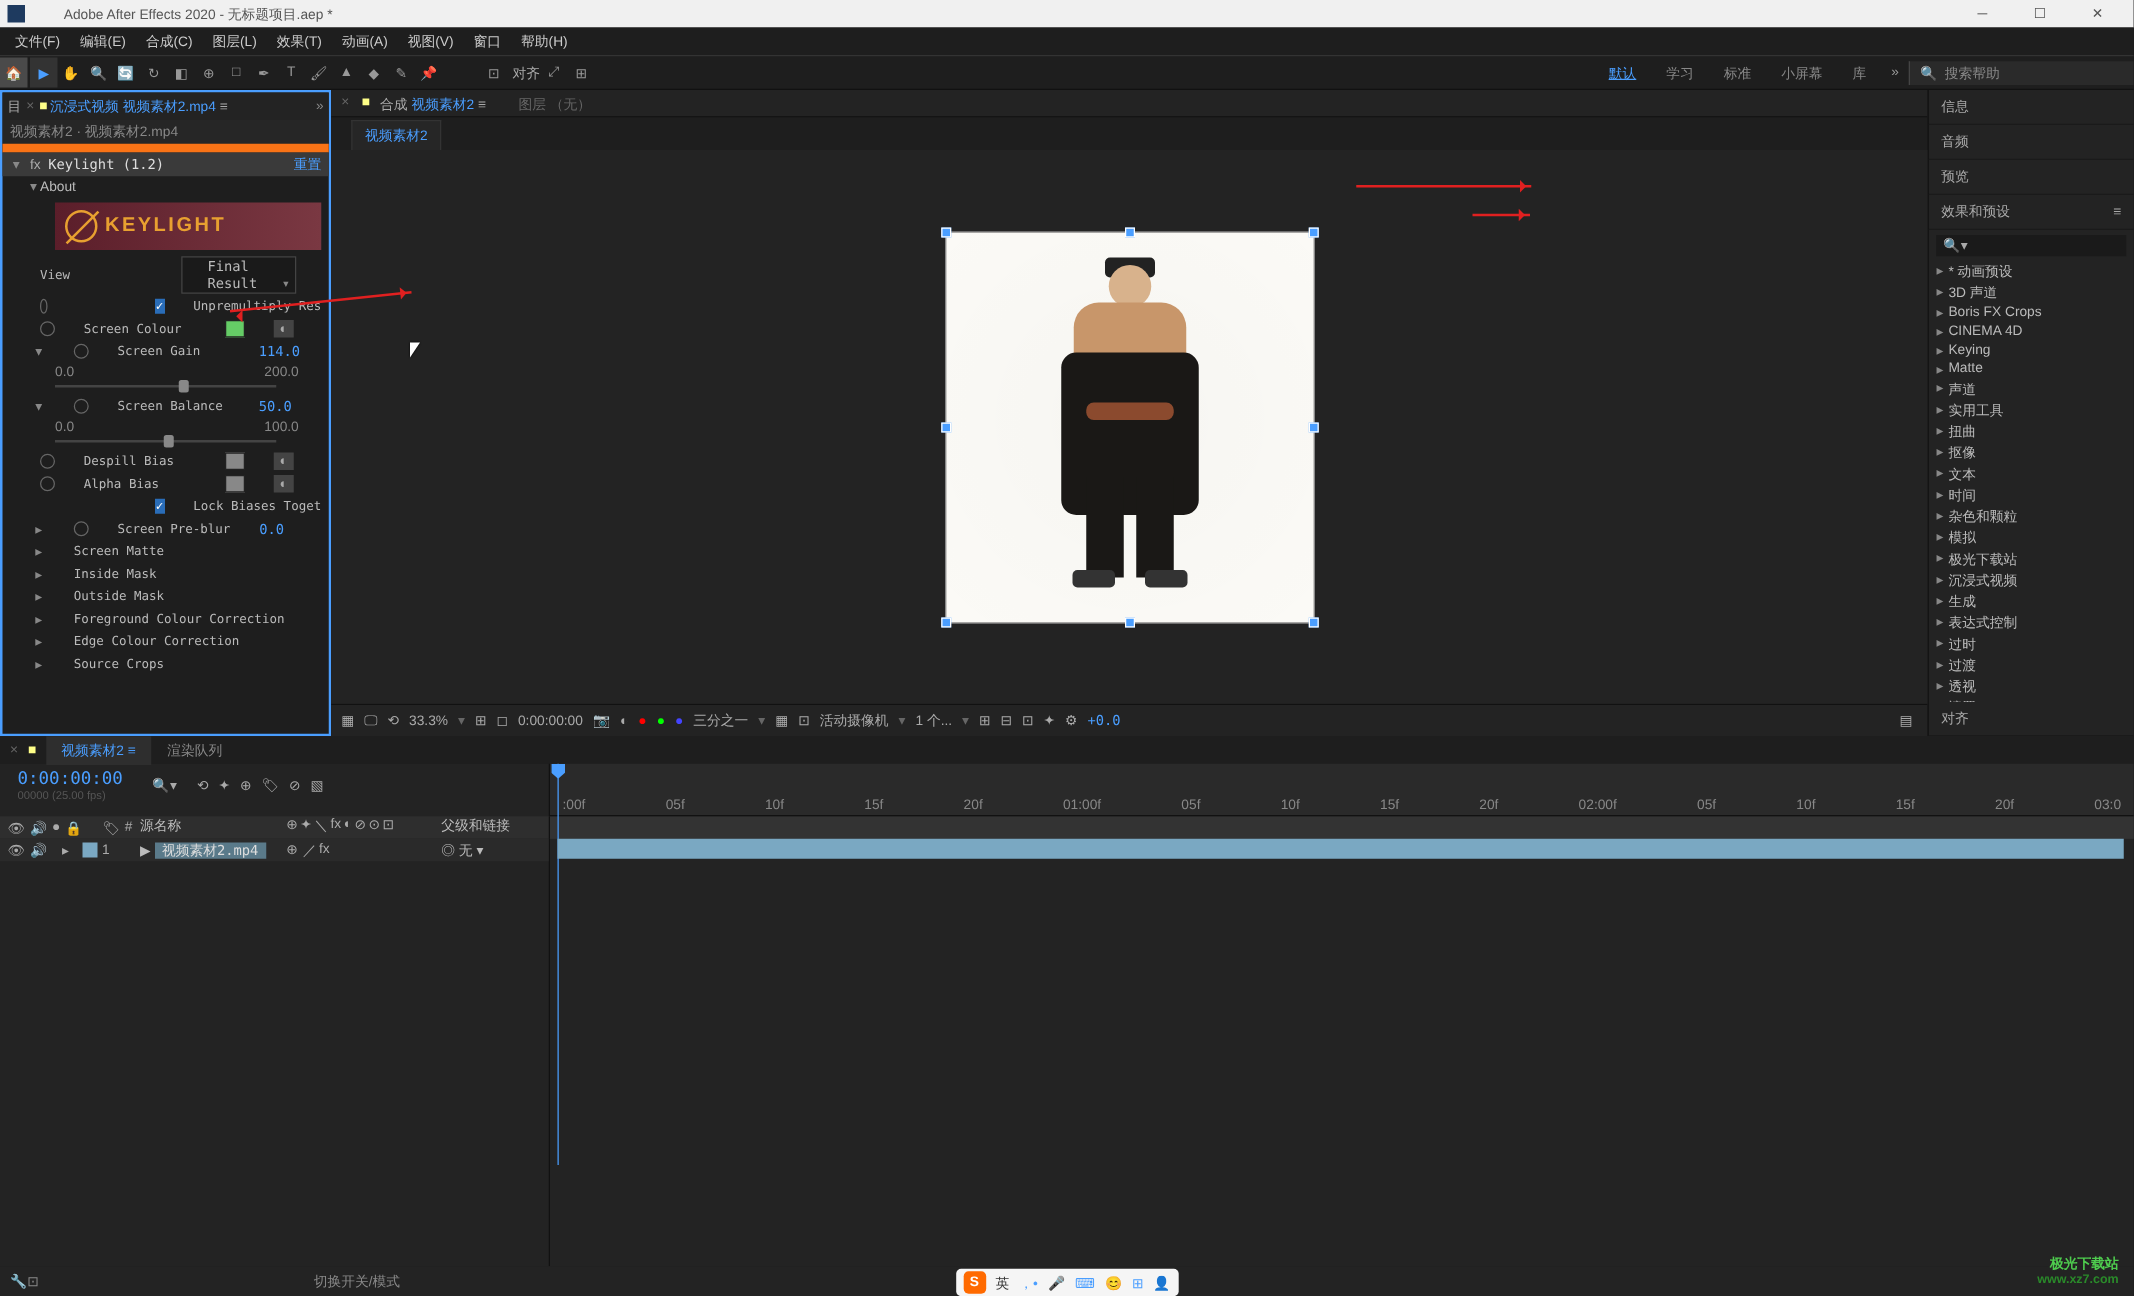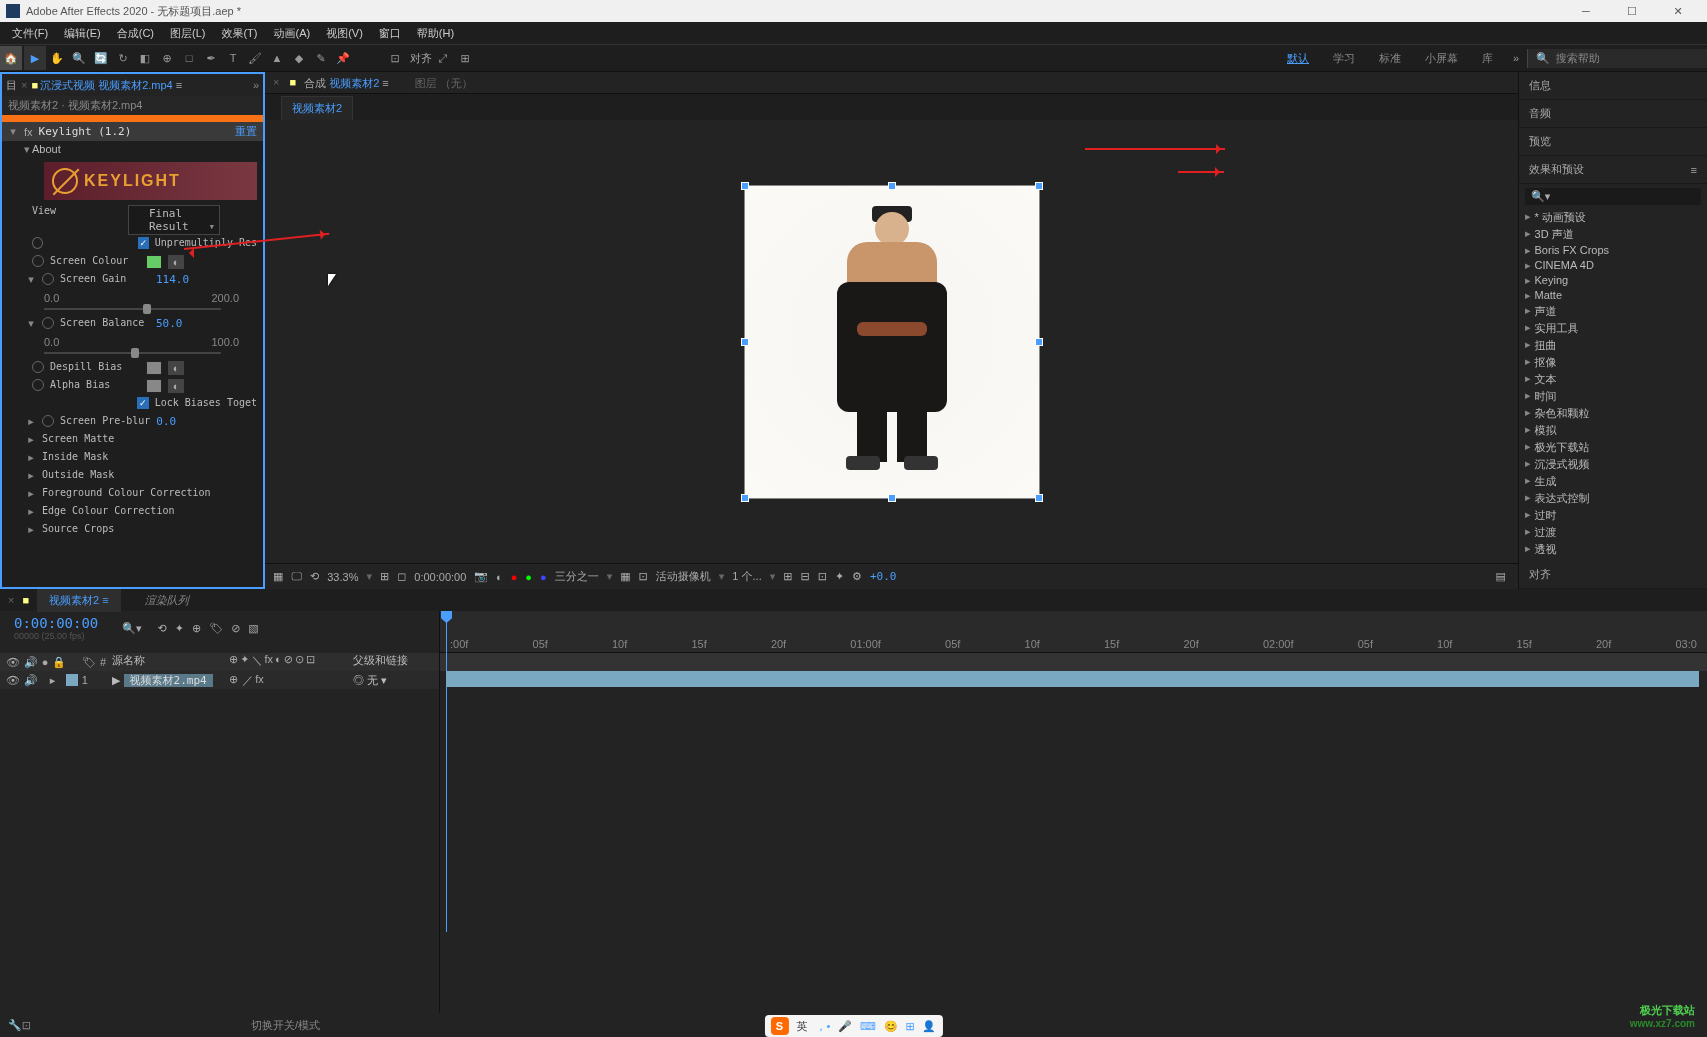--- a/index.html
+++ b/index.html
@@ -1,17 +1,17 @@
 <!DOCTYPE html>
 <html><head>
 <meta charset="utf-8">
 <style>
 * { margin: 0; padding: 0; box-sizing: border-box; font-family: "Microsoft YaHei", sans-serif; font-size: 11px; }
 body { background: #1e1e1e; color: #aaa; width: 1707px; height: 1037px; overflow: hidden; position: relative; }
-.titlebar { background: #f0f0f0; height: 22px; display: flex; align-items: center; padding: 0 6px; color: #000; }
+.titlebar { background: #f0f0f0; height: 22px; display: flex; align-items: center; padding: 0 6px; color: #000; gap: 25px; }
 .titlebar .ae-icon { width: 14px; height: 14px; background: #1e3a5f; margin-right: 6px; }
 .titlebar .title { flex: 1; color: #555; }
 .win-btns { display: flex; }
 .win-btn { width: 46px; height: 22px; text-align: center; color: #555; line-height: 22px; }
 .menubar { background: #1e1e1e; height: 22px; display: flex; align-items: center; padding-left: 4px; }
 .menu-item { padding: 0 8px; color: #ccc; }
 .toolbar { background: #1e1e1e; height: 28px; display: flex; align-items: center; border-top: 1px solid #333; border-bottom: 1px solid #111; }
 .tool-btn { width: 22px; height: 24px; display: flex; align-items: center; justify-content: center; color: #999; }
 .tool-btn.home { background: #4a4a4a; margin-right: 2px; }
 .tool-btn.selected { background: #333; color: #4a9eff; }
@@ -26,21 +26,21 @@
 .tabname-link { color: #4a9eff; }
 .panel-breadcrumb { padding: 2px 6px; background: #262626; color: #888; border-bottom: 7px solid #f97316; }
 .effect-header { background: #3a3a3a; padding: 2px 6px; display: flex; align-items: center; gap: 6px; }
 .effect-name { color: #ddd; font-family: monospace; }
 .reset-link { color: #4a9eff; margin-left: auto; }
 .about-row { padding: 2px 6px; margin-left: 16px; color: #bbb; }
 .keylight-logo { height: 38px; margin: 4px 6px 4px 42px; background: linear-gradient(to right, #5b1e2a, #7a3842); display: flex; align-items: center; padding-left: 8px; gap: 6px; }
 .keylight-logo .circle { width: 26px; height: 26px; border: 2px solid #e8a030; border-radius: 50%; position: relative; }
 .keylight-logo .circle::after { content: ''; position: absolute; width: 2px; height: 36px; background: #e8a030; transform: rotate(45deg); top: -6px; left: 11px; }
 .keylight-logo .text { color: #e8a030; font-size: 16px; font-weight: bold; letter-spacing: 2px; font-family: Arial; }
-.prop-row { display: flex; align-items: flex-start; padding: 1px 6px; gap: 6px; min-height: 18px; }
+.prop-row { display: flex; align-items: center; padding: 1px 6px; gap: 23px; min-height: 18px; }
 .prop-indent { margin-left: 24px; }
 .prop-indent2 { margin-left: 36px; }
 .disclosure { width: 10px; color: #888; text-align: center; }
 .stopwatch { width: 12px; height: 12px; border: 1px solid #666; border-radius: 50%; }
 .prop-label { color: #bbb; flex: 0 0 auto; min-width: 90px; font-family: monospace; font-size: 10px; }
 .prop-value-blue { color: #4a9eff; font-family: monospace; }
 .dropdown { background: #1a1a1a; border: 1px solid #444; padding: 1px 18px 1px 20px; color: #bbb; position: relative; font-family: monospace; }
 .dropdown::after { content: '▾'; position: absolute; right: 4px; color: #888; }
 .checkbox { width: 12px; height: 12px; background: #2a6db8; display: inline-flex; align-items: center; justify-content: center; color: #fff; font-size: 9px; }
 .color-swatch { width: 16px; height: 14px; background: #65cc66; border: 1px solid #222; }
@@ -63,33 +63,33 @@
 .body1 { width: 90px; height: 60px; background: #c8966a; position: absolute; top: 40px; left: 25px; border-radius: 20px; }
 .body2 { width: 110px; height: 130px; background: #1a1816; position: absolute; top: 80px; left: 15px; border-radius: 12px; }
 .sash { width: 70px; height: 14px; background: #8b4a2e; position: absolute; top: 120px; left: 35px; border-radius: 6px; }
 .leg1 { width: 30px; height: 80px; background: #1a1816; position: absolute; top: 180px; left: 35px; }
 .leg2 { width: 30px; height: 80px; background: #1a1816; position: absolute; top: 180px; left: 75px; }
 .foot1 { width: 34px; height: 14px; background: #333; position: absolute; top: 254px; left: 24px; border-radius: 4px; }
 .foot2 { width: 34px; height: 14px; background: #333; position: absolute; top: 254px; left: 82px; border-radius: 4px; }
 .handle { width: 8px; height: 8px; background: #4a9eff; border: 1px solid #fff; position: absolute; }
 .comp-footer { height: 26px; background: #232323; display: flex; align-items: center; gap: 8px; padding: 0 8px; border-top: 1px solid #111; color: #aaa; }
 .comp-footer > span { white-space: nowrap; }
-.side-right { width: 189px; background: #232323; display: flex; flex-direction: column; border-left: 1px solid #111; }
+.side-right { width: 165px; background: #232323; display: flex; flex-direction: column; border-left: 1px solid #111; }
 .side-panel-hd { padding: 6px 10px; border-bottom: 1px solid #1a1a1a; display: flex; align-items: center; justify-content: space-between; }
 .preset-list { flex: 1; overflow: auto; }
 .preset-search { margin: 4px 6px; background: #1a1a1a; padding: 2px 6px; display: flex; align-items: center; gap: 4px; }
 .preset-item { padding: 1px 6px; color: #bbb; display: flex; gap: 4px; }
 
 .red-arrow { position: absolute; background: #e02020; height: 2px; }
 .red-arrow::after { content: ''; position: absolute; right: -1px; top: -4px; border: 5px solid transparent; border-left-color: #e02020; }
 
 .timeline { position: absolute; left: 0; right: 0; top: 589px; bottom: 24px; background: #232323; display: flex; flex-direction: column; }
 .tl-tabrow { height: 22px; background: #1e1e1e; display: flex; align-items: center; }
 .tl-tab { padding: 4px 12px; background: #2e2e2e; color: #4a9eff; margin-left: 8px; }
-.tl-render { padding: 4px 24px; color: #888; font-style: italic; }
+.tl-render { padding: 4px 13px; color: #888; }
 .tl-header { height: 42px; display: flex; }
 .tl-left { width: 440px; border-right: 1px solid #111; }
 .tl-time { padding: 4px 14px; }
 .timecode { color: #4a9eff; font-size: 14px; font-family: monospace; }
 .tl-searchrow { display: flex; align-items: center; gap: 8px; padding: 0 10px; }
 .tl-ruler { flex: 1; background: #2a2a2a; position: relative; border-bottom: 1px solid #111; }
 .ruler-labels { position: absolute; bottom: 2px; left: 0; right: 0; display: flex; justify-content: space-between; padding: 0 10px; color: #888; font-family: monospace; }
 .playhead { position: absolute; left: 6px; top: 0; bottom: -280px; width: 1px; background: #4a9eff; }
 .playhead::before { content: ''; position: absolute; top: 0; left: -5px; width: 11px; height: 12px; background: #4a9eff; clip-path: polygon(0 0, 100% 0, 100% 60%, 50% 100%, 0 60%); }
 .tl-cols { display: flex; height: 18px; background: #2e2e2e; }

